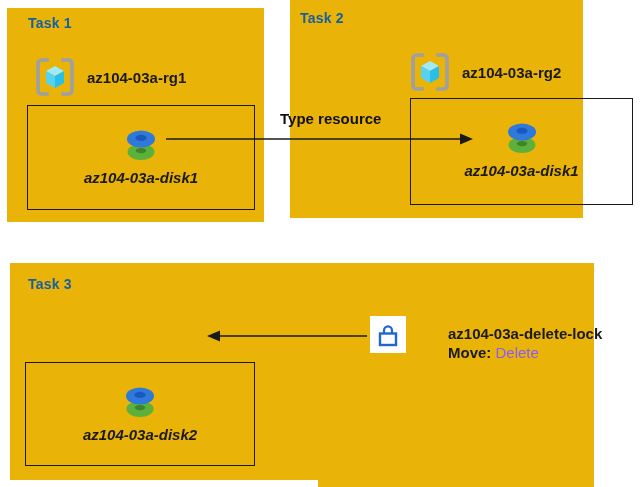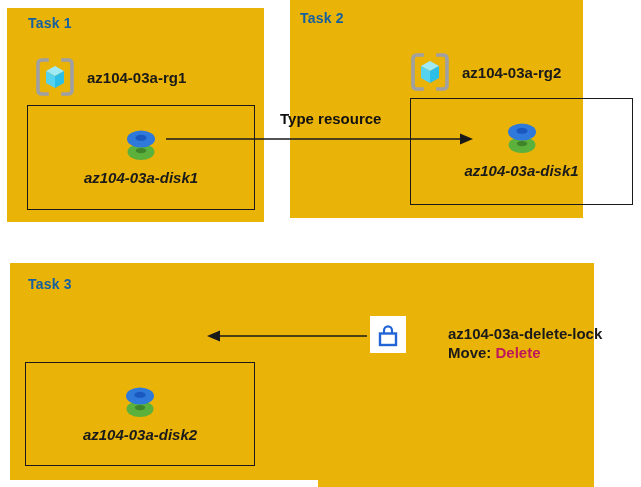--- a/index.html
+++ b/index.html
@@ -20,21 +20,21 @@
   .disk-label{margin-top:7px;}
   .icon{display:inline-block;line-height:0;}
   .move-label{position:absolute;left:280px;top:110px;font-size:15px;font-weight:700;color:#111;}
   .lock-chip{
     position:absolute;left:370px;top:316px;width:36px;height:37px;background:#ffffff;
     display:flex;align-items:center;justify-content:center;
   }
   .lock-text{position:absolute;left:415px;top:324px;font-size:15px;line-height:19px;margin-left:33px;}
   .lock-name{font-weight:700;white-space:nowrap;}
   .lock-type b{font-weight:700;}
-  .lock-type span{font-weight:700;color:#be185d;}
+  .lock-type span{font-weight:400;color:#8b5cf6;}
   .arrows{position:absolute;left:0;top:0;pointer-events:none;}
   .defs-holder{position:absolute;width:0;height:0;overflow:hidden;}
 </style>
 </head>
 <body>
 
 <svg class="defs-holder" aria-hidden="true">
   <defs>
     <symbol id="sym-rg" viewBox="0 0 44 40">
       <path d="M14 3 H9 Q5 3 5 7 V33 Q5 37 9 37 H14" fill="none" stroke="#9ea0a3" stroke-width="3.6" stroke-linecap="square"></path>

